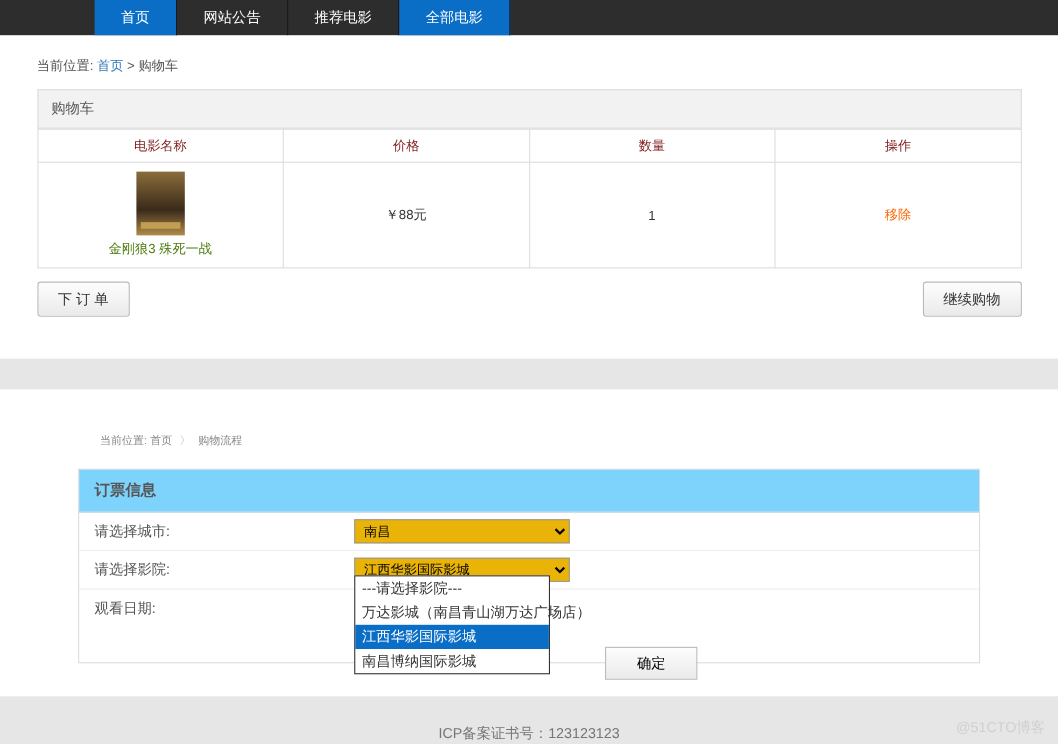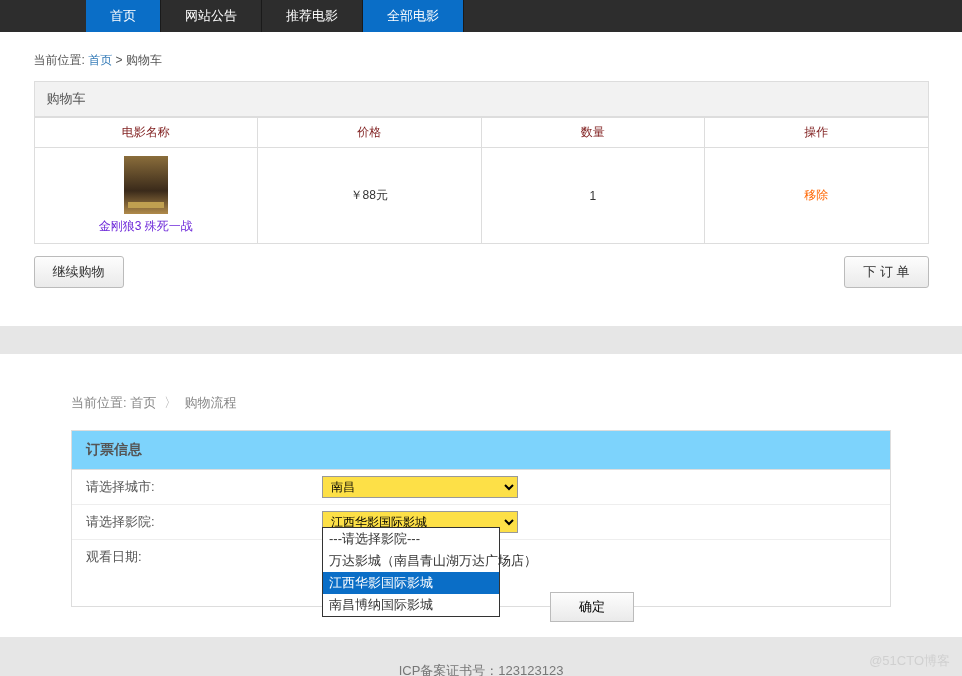--- a/index.html
+++ b/index.html
@@ -10,37 +10,37 @@
 .topnav a.active { background: #0a6ec7; }
 .container1 { width: 895px; margin: 0 auto; padding: 20px 0; }
 .breadcrumb { font-size: 12px; color: #555; margin-bottom: 12px; }
 .breadcrumb a { color: #337ab7; text-decoration: none; }
 .panel-title { background: #f2f2f2; border: 1px solid #ddd; padding: 8px 12px; font-size: 13px; color: #555; }
 .cart-table { width: 100%; border-collapse: collapse; border: 1px solid #ddd; }
 .cart-table th { background: #fff; border: 1px solid #ddd; padding: 6px; font-weight: normal; font-size: 12px; color: #7f1d1d; }
 .cart-table td { border: 1px solid #ddd; padding: 8px; text-align: center; font-size: 12px; vertical-align: middle; }
 .movie-img { width: 44px; height: 58px; margin: 0 auto 4px; background: linear-gradient(180deg,#8a6d3b 0%,#3a2a1a 60%,#b08a4a 100%); position: relative; }
 .movie-img::after { content:""; position:absolute; bottom:6px; left:4px; right:4px; height:6px; background:#c0a050; }
-.movie-name { color: #6d28d9; font-size: 12px; text-decoration: none; margin-top: 48px; }
+.movie-name { color: #4d7c0f; font-size: 12px; text-decoration: none; margin-top: 48px; }
 .remove-link { color: #ff6600; text-decoration: none; }
 .btn-row { display: flex; justify-content: space-between; margin-top: 12px; }
 .btn { background: linear-gradient(#fdfdfd,#eaeaea); border: 1px solid #bbb; border-radius: 3px; padding: 6px 18px; font-size: 13px; color: #333; cursor: pointer; }
 .divider { height: 28px; background: #e6e6e6; margin: 18px 0 0; }
 .section2 { padding-top: 40px; }
 .container2 { width: 820px; margin: 0 auto; }
-.bc2 { color: #888; font-size: 13px; margin-bottom: 18px; }
+.bc2 { color: #888; font-size: 10px; margin-bottom: 18px; margin-left: 20px; }
 .bc2 a { color: #888; text-decoration: none; }
 .bc2 .sep { color: #aaa; margin: 0 4px; }
 .panel2 { border: 1px solid #ddd; }
 .panel2-head { background: #7dd3fc; border-bottom: 1px solid #ddd; padding: 10px 14px; font-size: 14px; font-weight: bold; color: #555; }
 .form-row { display: flex; align-items: flex-start; border-bottom: 1px solid #eee; }
 .form-row:last-child { border-bottom: none; }
 .form-label { width: 250px; padding: 8px 14px; color: #555; font-size: 13px; }
 .form-field { flex: 1; padding: 6px 0; position: relative; }
-.sel { width: 196px; height: 22px; border: 1px solid #999; background: #fde047; font-size: 12px; padding: 0 4px; }
+.sel { width: 196px; height: 22px; border: 1px solid #999; background: #eab308; font-size: 12px; padding: 0 4px; }
 .confirm-btn { background: linear-gradient(#fdfdfd,#eaeaea); border: 1px solid #bbb; padding: 5px 28px; font-size: 13px; margin-left: 18px; cursor: pointer; }
 .dropdown { position: absolute; top: 22px; left: 0; width: 178px; border: 1px solid #333; background: #fff; z-index: 10; }
 .dropdown-item { padding: 2px 6px; font-size: 13px; color: #333; cursor: pointer; white-space: nowrap; }
 .dropdown-item.highlight { background: #0a6ec7; color: #fff; }
 .date-row .form-field { padding-bottom: 60px; }
 .confirm-wrap { position: absolute; left: 210px; top: 52px; }
 .footer-area { background: #e6e6e6; margin-top: 30px; padding: 22px 0; text-align: center; color: #777; font-size: 13px; line-height: 1.9; }
 .watermark-bot { position: fixed; bottom: 6px; right: 12px; color: #d0d0d0; font-size: 13px; }
 </style>
 </head>
@@ -80,22 +80,22 @@
         </td>
         <td>￥88元</td>
         <td>1</td>
         <td>
           <a href="#" class="remove-link">移除</a>
         </td>
       </tr>
     </tbody>
   </table>
   <div class="btn-row">
+    <button class="btn">下 订 单</button>
     <button class="btn">继续购物</button>
-    <button class="btn">下 订 单</button>
   </div>
 </div>
 
 <div class="divider"></div>
 
 <div class="section2">
   <div class="container2">
     <div class="bc2">
       <span>当前位置:</span>
       <a href="#">首页</a>

